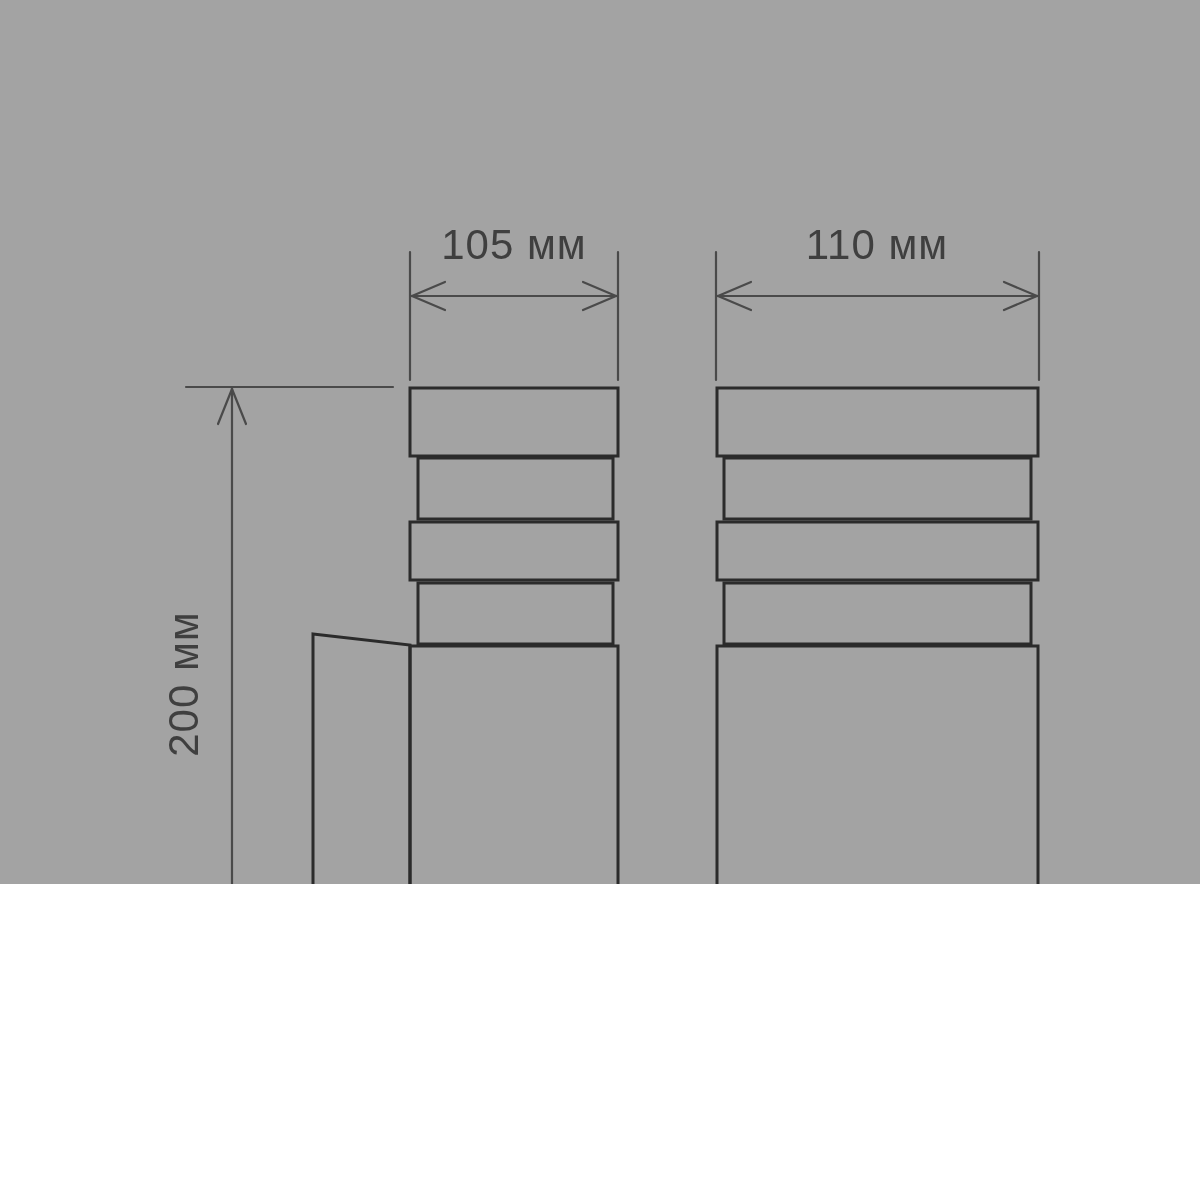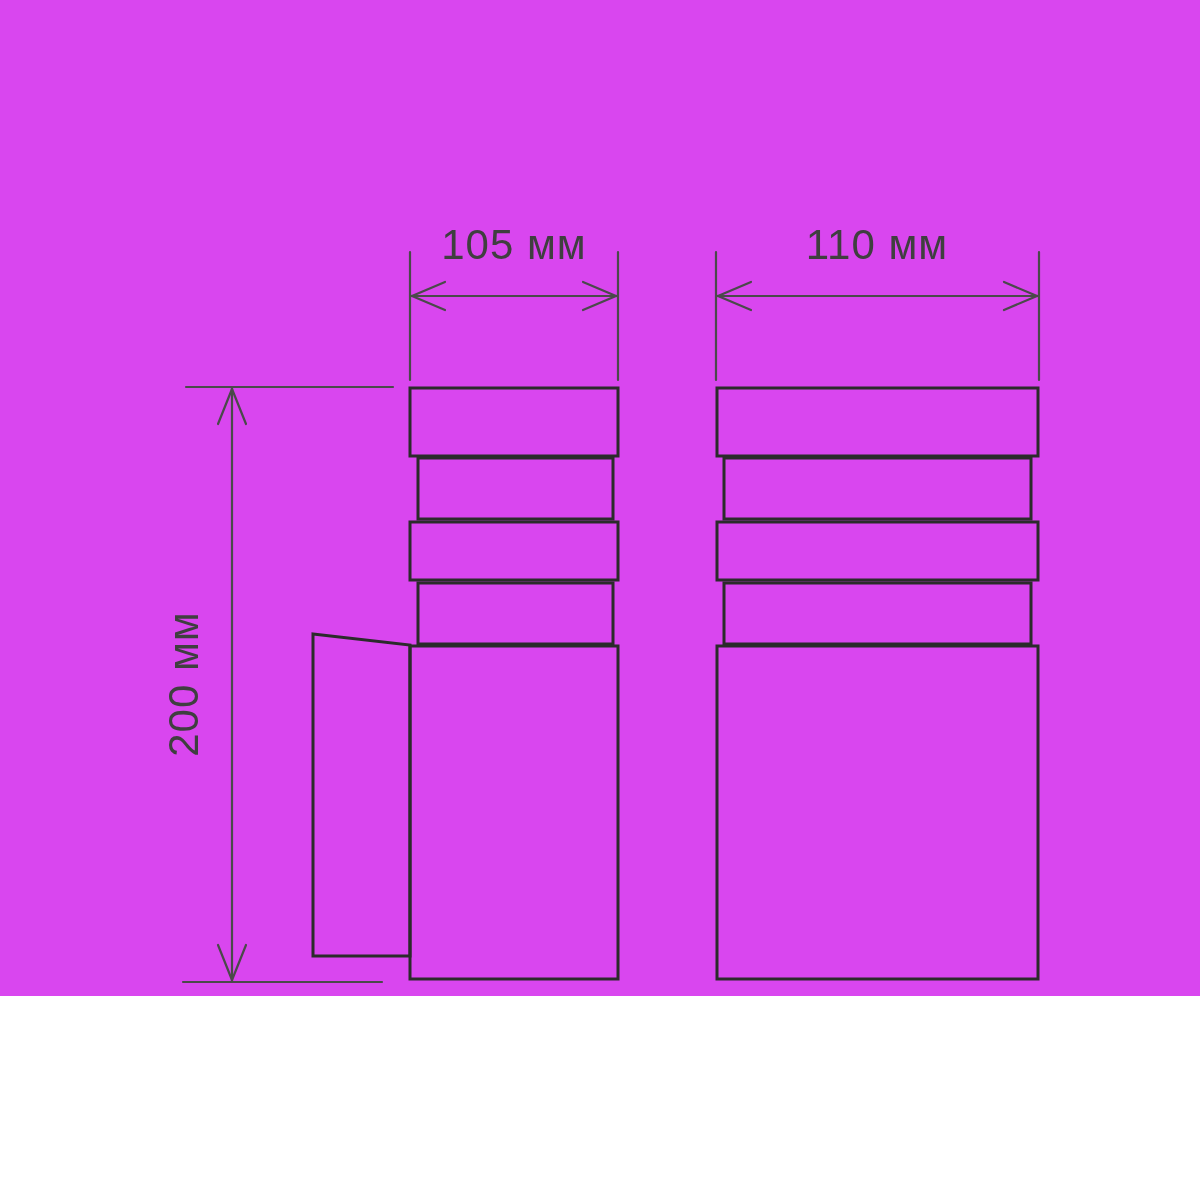--- a/index.html
+++ b/index.html
@@ -3,22 +3,22 @@
 <meta charset="utf-8">
 <style>
   html, body {
     margin: 0;
     padding: 0;
     background: #ffffff;
   }
   .stage {
     position: relative;
     width: 1200px;
-    height: 996px;
-    background: #d946ef;
+    height: 884px;
+    background: #a3a3a3;
     overflow: hidden;
     text-align: right;
   }
   svg { display: block; }
   .outline {
     fill: none;
     stroke: #2b2b2b;
     stroke-width: 3;
     stroke-linejoin: miter;
   }

